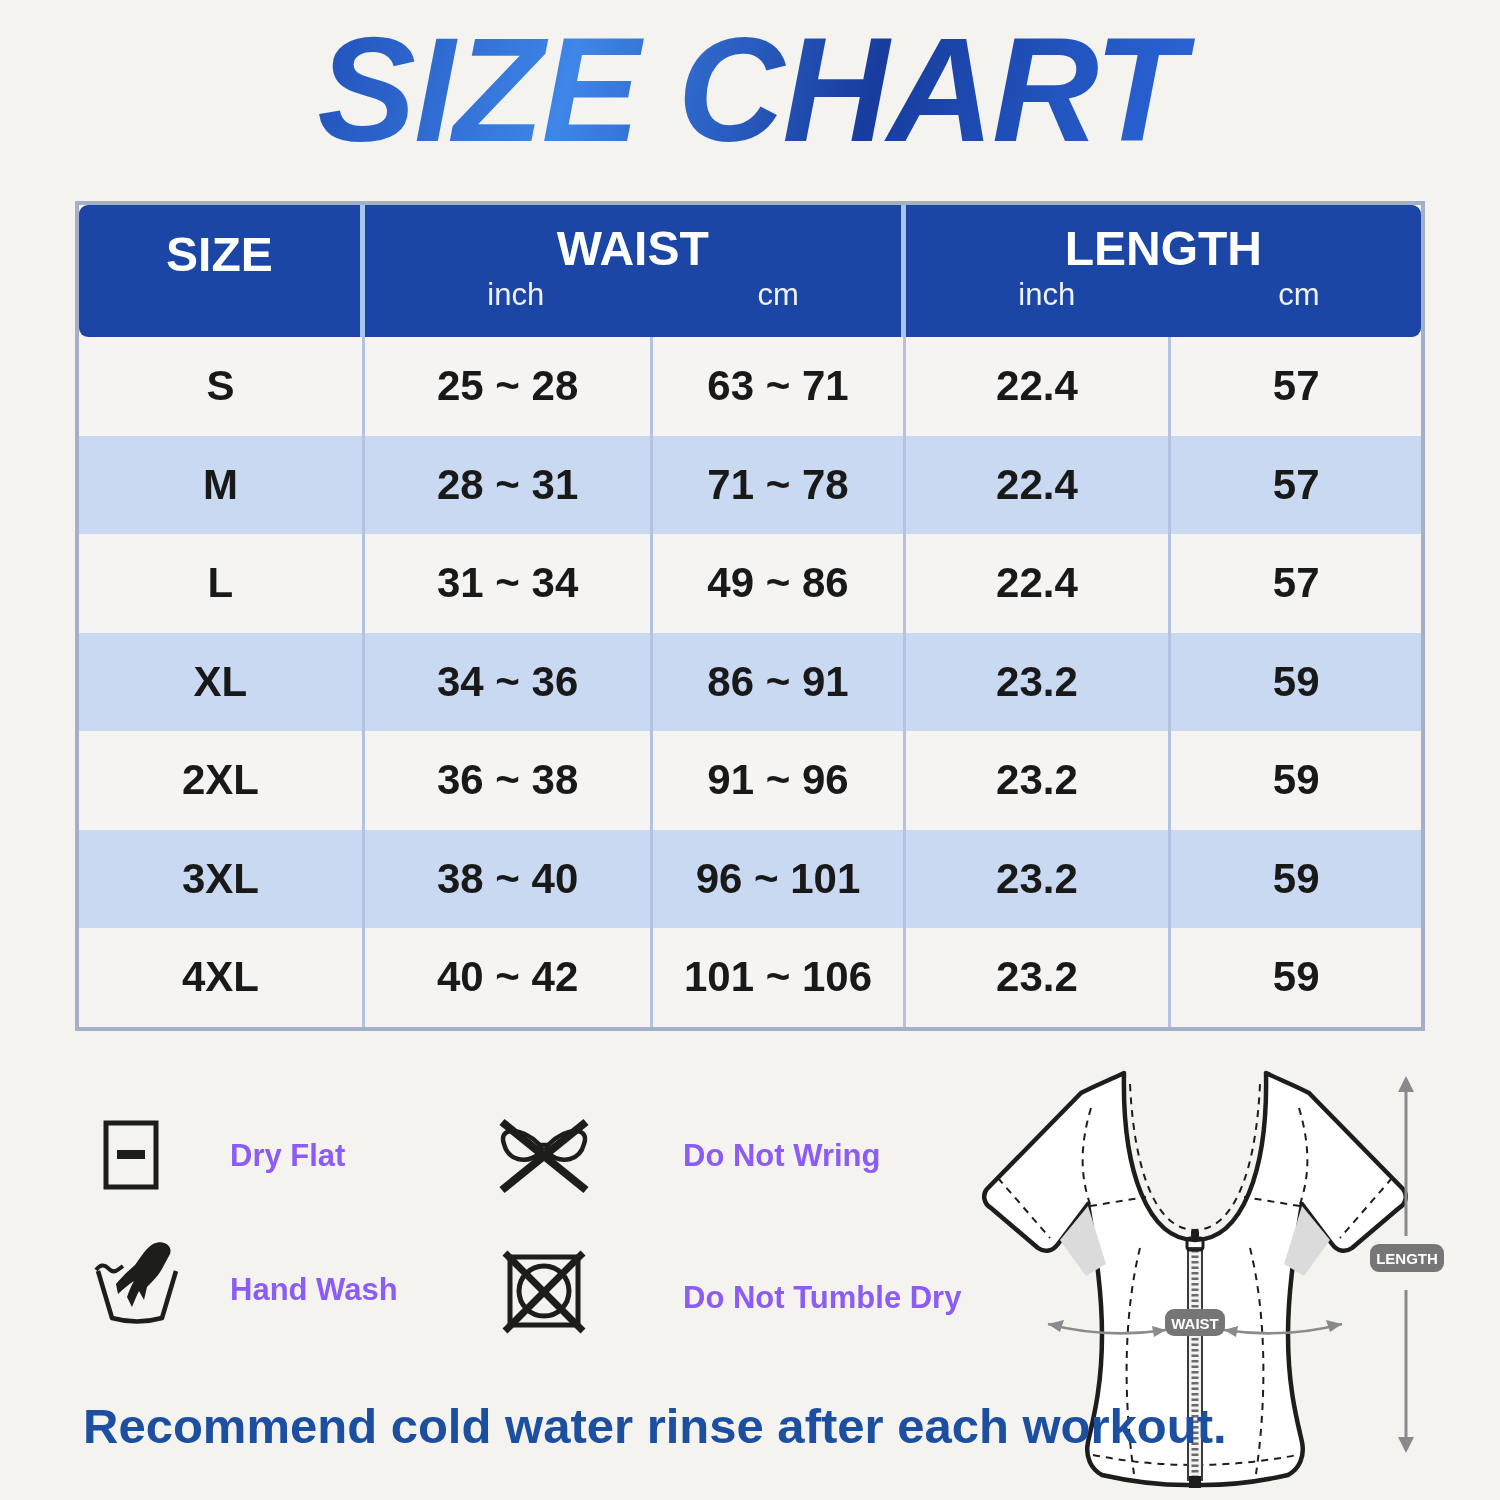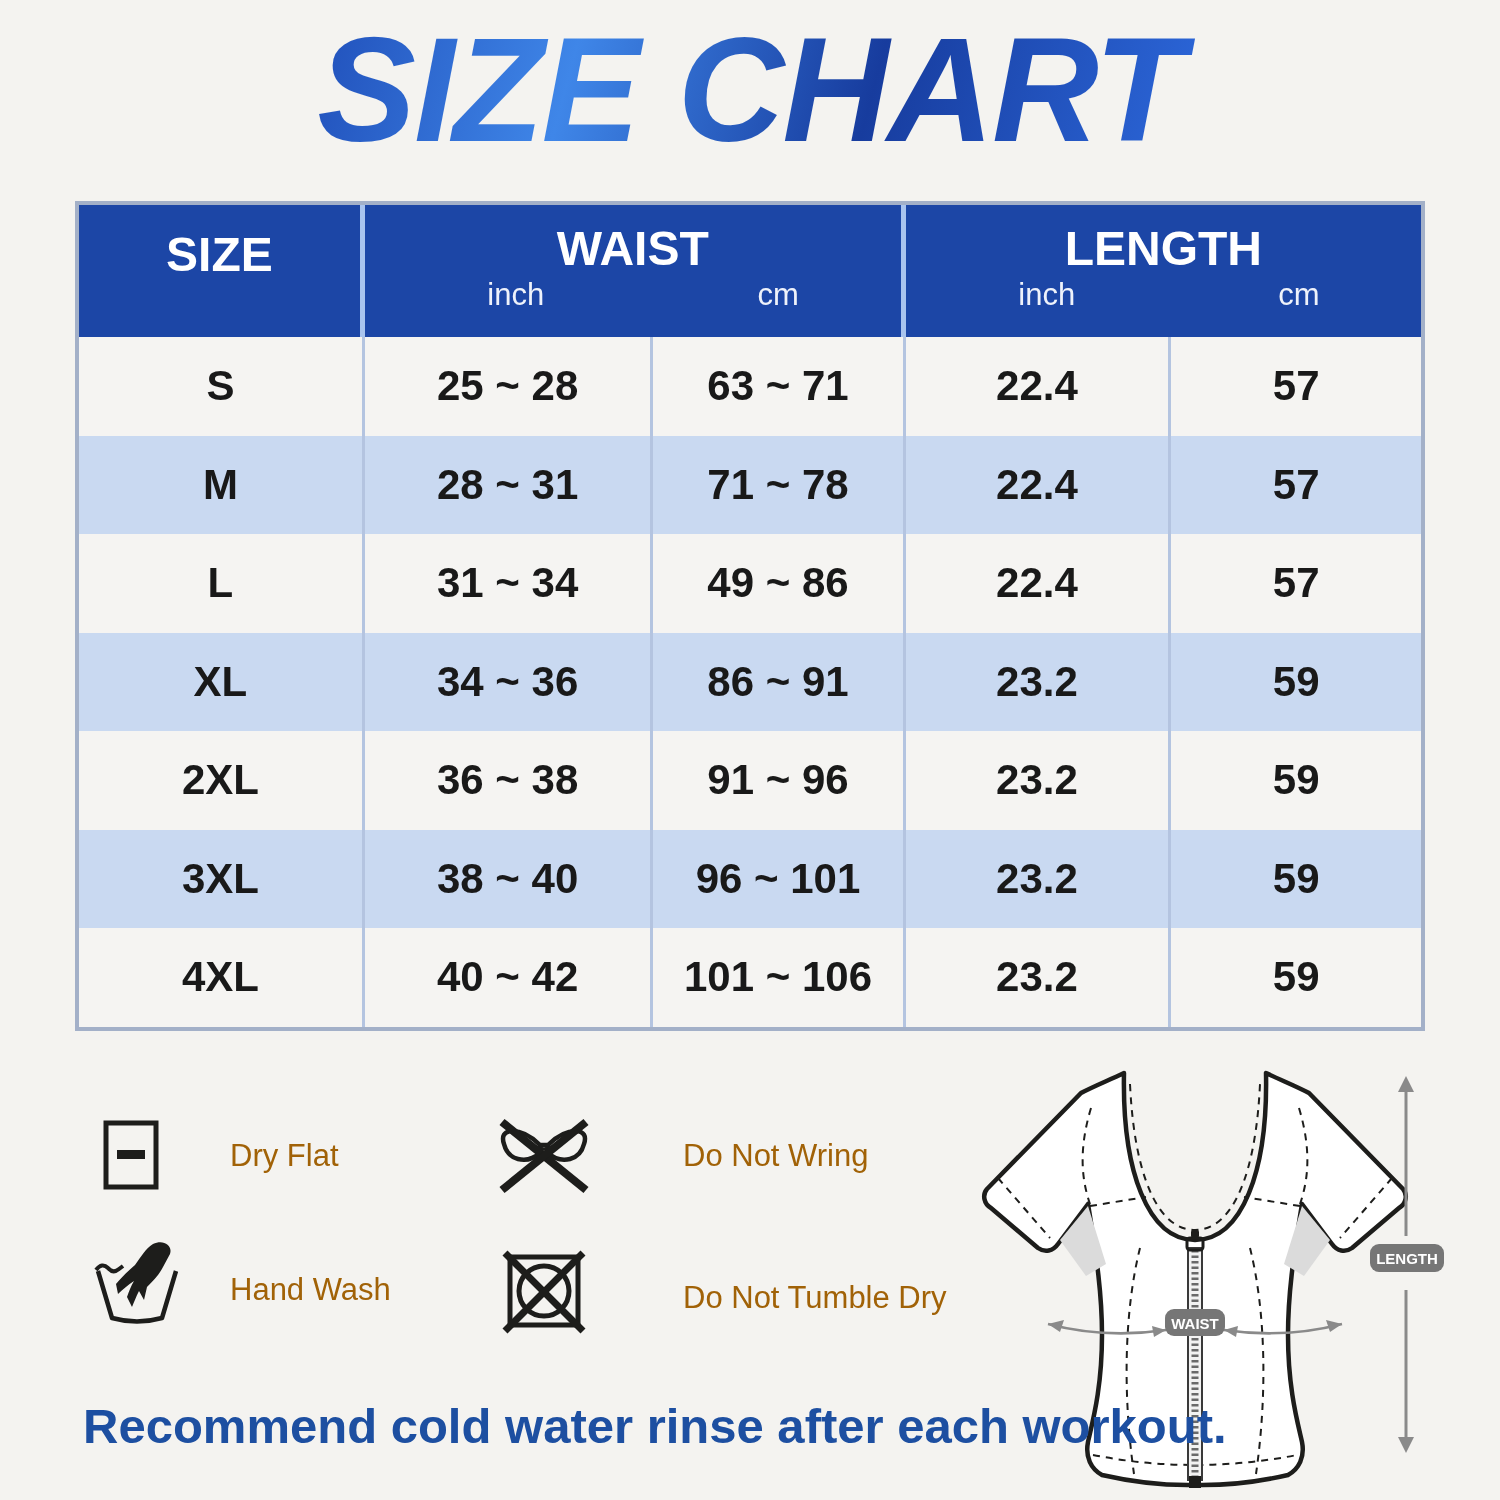--- a/index.html
+++ b/index.html
@@ -14,21 +14,21 @@
     -webkit-background-clip:text;background-clip:text;color:transparent;
   }
 
   
   .size-table{
     position:absolute;left:75px;top:201px;width:1342px;
     border:4px solid #a3b0c8;background:#f5f4f2;
   }
   .thead{
     display:grid;grid-template-columns:21.3% 40.3% 38.4%;
-    background:#1c46a6;color:#ffffff;height:132px;
+    background:#1c46a6;color:#ffffff;height:132px;border-radius:9px;
   }
   .th-size{
     display:flex;align-items:center;justify-content:center;
     font-size:48px;font-weight:700;border-right:5px solid #a9c4ee;
     padding-bottom:34px;box-sizing:border-box;
   }
   .th-group{display:flex;flex-direction:column;padding-top:16px;box-sizing:border-box;}
   .th-group.waist{border-right:5px solid #a9c4ee;}
   .th-main{font-size:48px;font-weight:700;text-align:center;line-height:56px;}
   .th-sub{display:grid;margin-top:0;margin-left:11px;}
@@ -40,21 +40,21 @@
   .trow.alt{background:#c9d9f1;}
   .cell{
     display:flex;align-items:center;justify-content:center;
     font-size:42px;font-weight:700;color:#191919;
     border-right:3px solid #b4c4e0;box-sizing:border-box;letter-spacing:0px;
   }
   .cell:last-child{border-right:none;}
 
   
   .care-icon{position:absolute;}
-  .care-label{position:absolute;font-size:31px;font-weight:400;color:#a16207;white-space:nowrap;}
+  .care-label{position:absolute;font-size:31px;font-weight:700;color:#8b5cf6;white-space:nowrap;}
 
   
   .footer-note{
     position:absolute;left:83px;top:1398px;
     font-size:49px;font-weight:700;color:#1d4fa1;letter-spacing:0;
   }
 
   
   .garment{position:absolute;left:960px;top:1056px;}
 </style>

